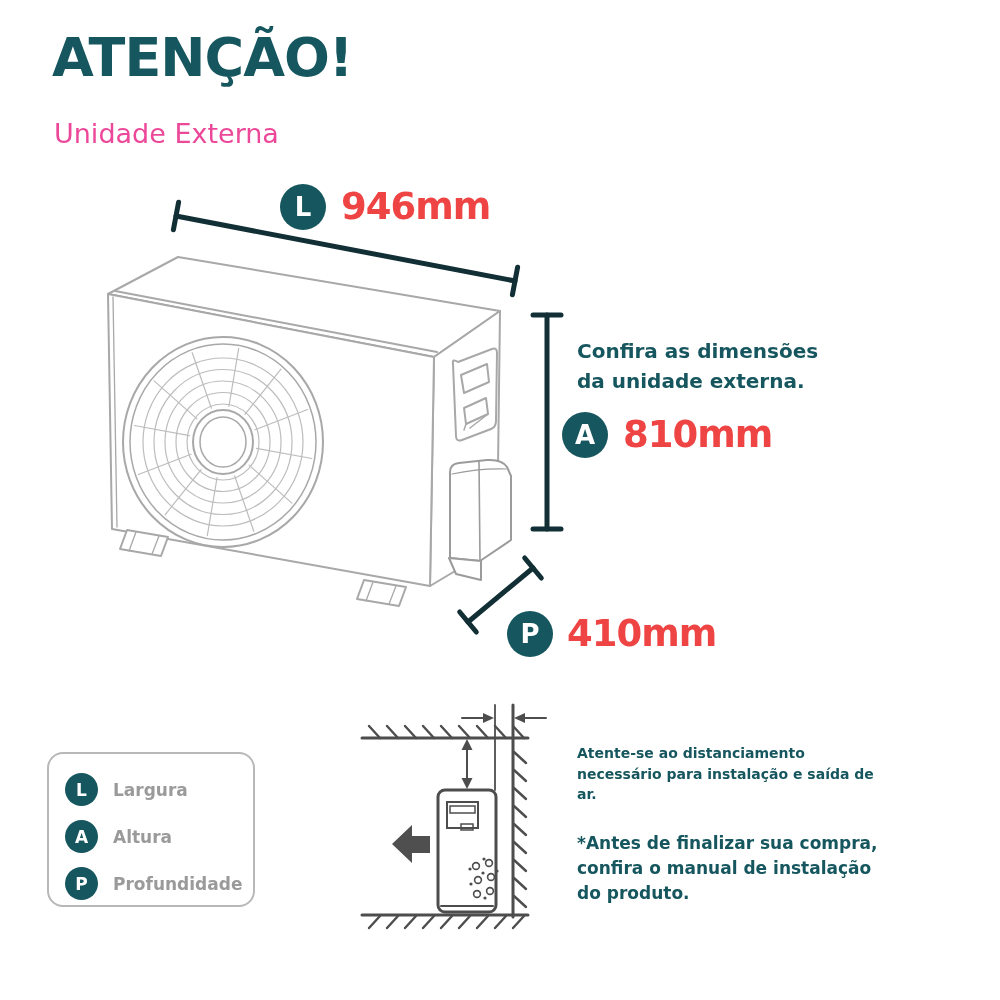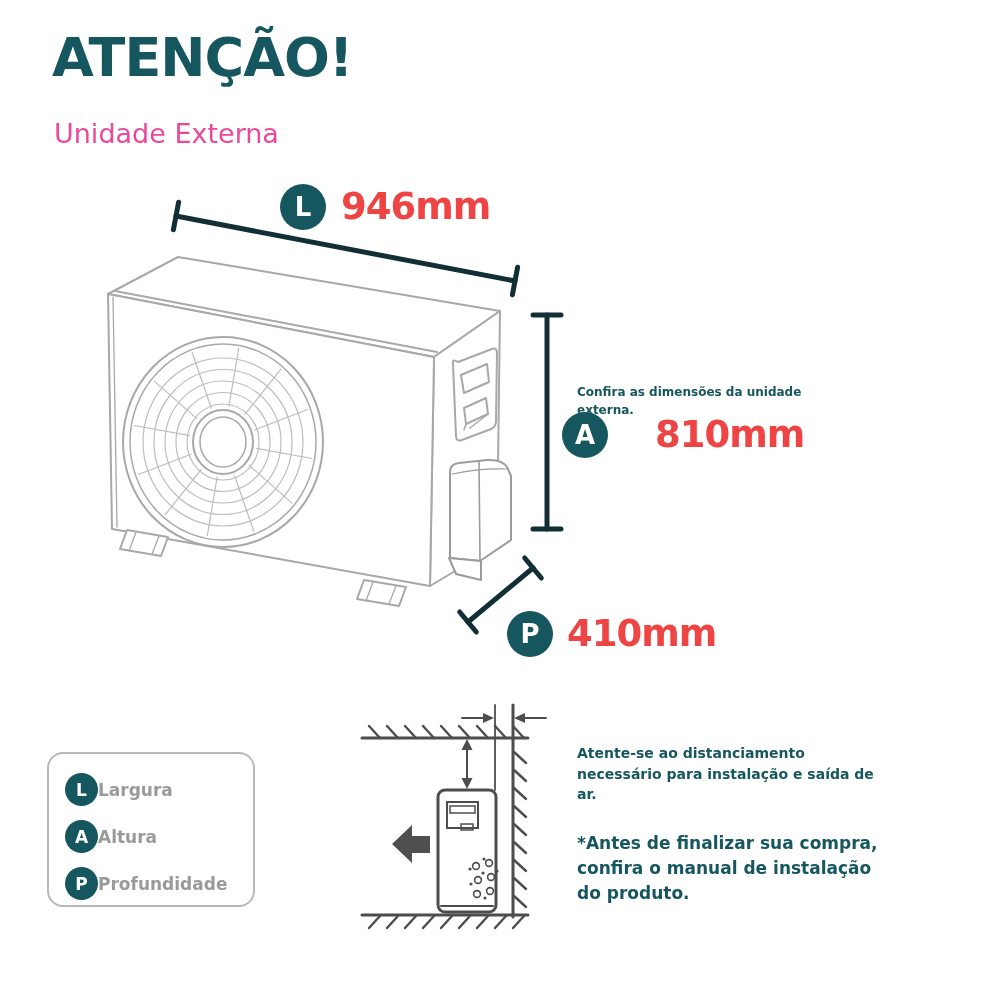--- a/index.html
+++ b/index.html
@@ -26,43 +26,43 @@
     font-weight:bold;font-size:26px;
   }
   .badge-l{left:280px;top:184px;}
   .badge-a{left:562px;top:412px;}
   .badge-p{left:507px;top:611px;}
   .dim-value{
     font-size:37px;font-weight:bold;color:#ef4444;line-height:46px;
     letter-spacing:-1px;
   }
   .val-l{left:341px;top:184px;}
-  .val-a{left:623px;top:412px;margin-left:32px;}
+  .val-a{left:623px;top:412px;}
   .val-p{left:567px;top:611px;}
   
   .note{
     font-weight:bold;color:#16565E;
   }
-  .note-dimensions{left:577px;top:336px;width:252px;font-size:12px;line-height:1.5;margin-top:47px;}
+  .note-dimensions{left:577px;top:336px;width:252px;font-size:20px;line-height:1.5;}
   .note-clearance{left:577px;top:743px;width:312px;font-size:14px;line-height:1.47;}
   .note-manual{left:577px;top:831px;width:312px;font-size:17px;line-height:1.47;}
   
   .legend{
     left:47px;top:752px;width:208px;height:155px;
     border:2px solid #B8B8B8;border-radius:16px;background:#ffffff;
     box-sizing:border-box;padding:12px 0 0 16px;
   }
   .legend-row{display:flex;align-items:center;height:47px;}
   .legend-circle{
     width:33px;height:33px;border-radius:50%;background:#16565E;color:#fff;
     display:flex;align-items:center;justify-content:center;
     font-weight:bold;font-size:17px;flex:0 0 33px;
   }
   .legend-label{
-    font-size:17px;font-weight:bold;color:#9A9A9A;
+    margin-left:15px;font-size:17px;font-weight:bold;color:#9A9A9A;
   }
   svg{position:absolute;left:0;top:0;}
 </style>
 </head>
 <body>
 
 <svg width="1000" height="1000" viewBox="0 0 1000 1000">
 
   <g fill="#ffffff" stroke="#A8A8A8" stroke-width="2" stroke-linejoin="round" stroke-linecap="round">
 

